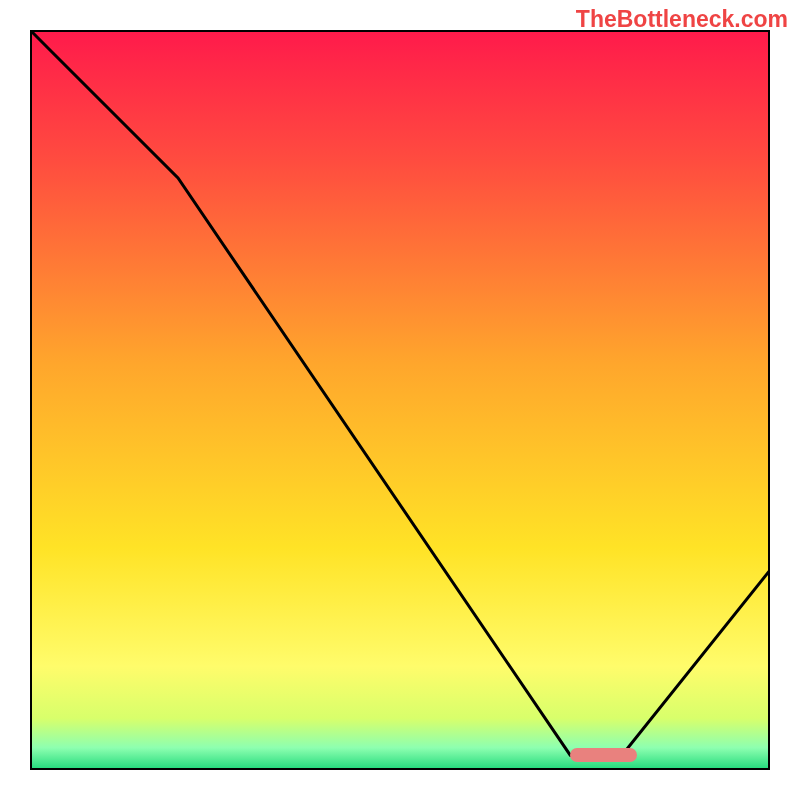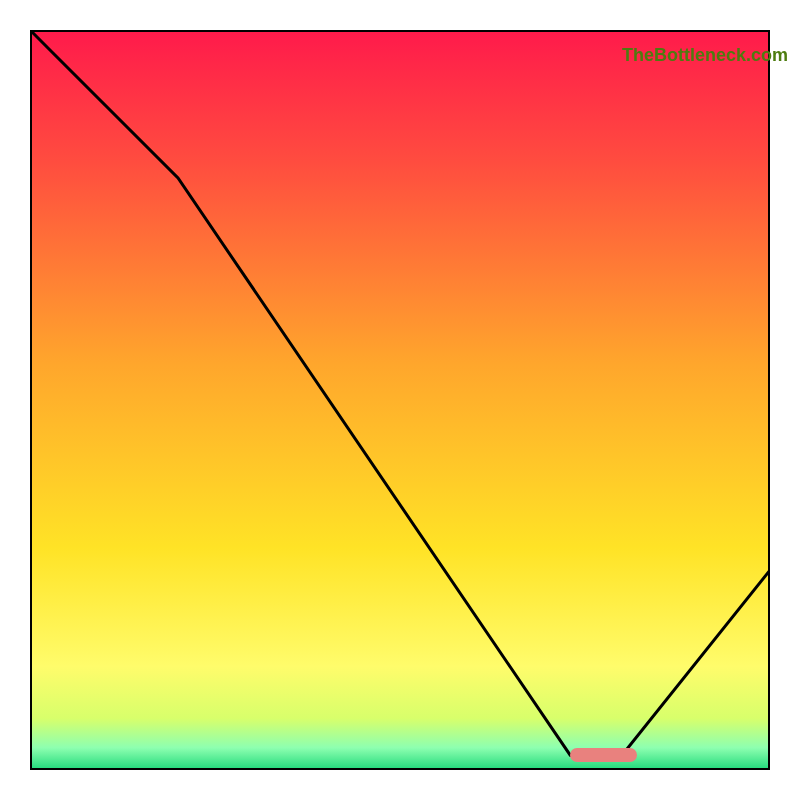--- a/index.html
+++ b/index.html
@@ -8,25 +8,24 @@
     width: 800px;
     height: 800px;
     background: #ffffff;
     position: relative;
     font-family: Arial, sans-serif;
   }
   .watermark {
     position: absolute;
     top: 6px;
     right: 12px;
-    font-size: 18px;
+    font-size: 23px;
     font-weight: bold;
-    color: #4d7c0f;
+    color: #ef4444;
     z-index: 10;
-    margin-top: 39px;
   }
   .chart-container {
     position: absolute;
     left: 30px;
     top: 30px;
     width: 740px;
     height: 740px;
   }
   .chart-bg {
     position: absolute;

